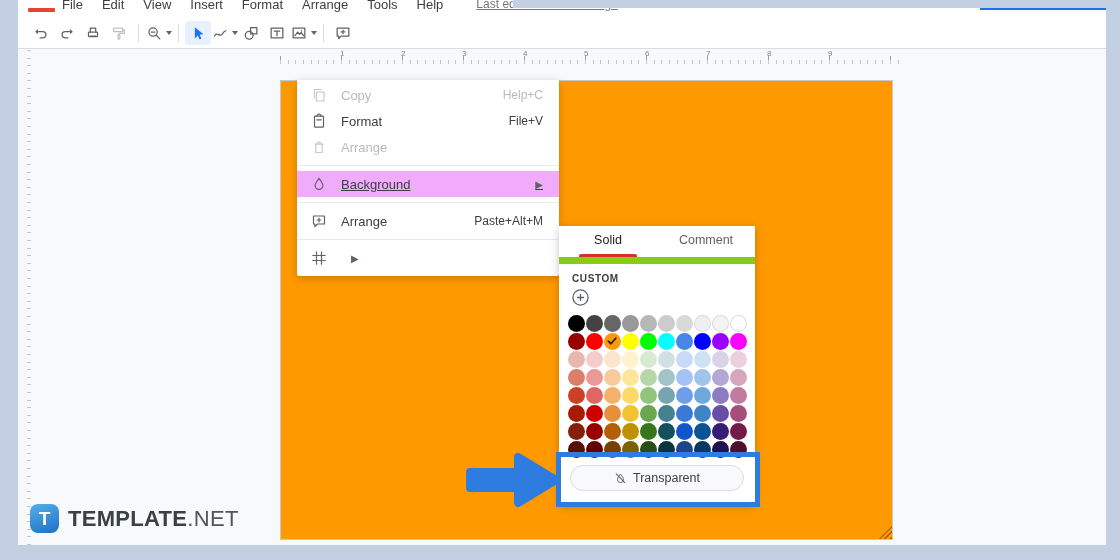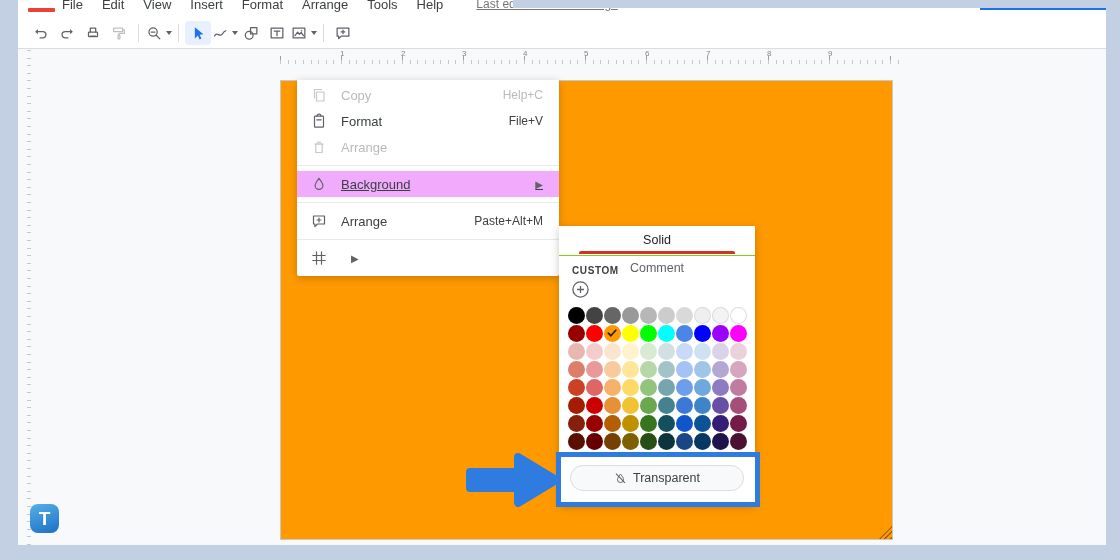--- a/index.html
+++ b/index.html
@@ -60,21 +60,21 @@
   .cm-icon svg { display:block; }
   .cm-label { flex:1; white-space:nowrap; }
   .cm-shortcut { font-size:12px; color:#3c4043; margin-left:18px; }
   .cm-row.disabled .cm-shortcut { color:#b8babd; }
   .cm-sub { color:#5f6368; font-size:10px; margin-left:10px; }
   .cm-divider { height:1px; background:#e8eaed; margin:5px 0; }
 
   
   .picker { position:absolute; left:559px; top:226px; width:196px; height:279px; background:#fff; border-radius:0 0 3px 3px;
     box-shadow:0 2px 8px rgba(0,0,0,.22); z-index:21; }
-  .picker-tabs { display:flex; height:30px; border-bottom:1px solid #84cc16;flex-direction:column; }
+  .picker-tabs { display:flex; height:38px; border-bottom:7px solid #84cc16; }
   .picker-tab { flex:1; text-align:center; font-size:12.5px; color:#5f6368; line-height:28px; cursor:pointer; position:relative; }
   .picker-tab.active { color:#202124; }
   .picker-tab.active::after { content:""; position:absolute; left:20px; right:20px; bottom:0; height:3px; background:#d93025; border-radius:2px 2px 0 0; }
   .custom-label { font-size:10px; font-weight:bold; letter-spacing:.6px; color:#3c4043; margin:9px 0 4px 13px; }
   .add-custom { margin-left:12px; width:19px; height:19px; color:#5f6368; cursor:pointer; }
   .swatch-grid { display:grid; grid-template-columns:repeat(10,18px); grid-auto-rows:18px; margin:7px 0 0 8px; }
   .swatch { width:17px; height:17px; border-radius:50%; margin:.5px; cursor:pointer; position:relative; }
   .swatch.bordered { box-shadow:inset 0 0 0 1px #dadce0; }
   .swatch svg { position:absolute; left:2.5px; top:2.5px; }
   .transparent-btn { position:absolute; left:11px; top:239px; width:174px; height:26px; border:1px solid #dadce0; border-radius:13px;
@@ -399,20 +399,23 @@
     </div>
   </div>
 
   <div class="callout-box" style="border-color: rgb(46, 124, 224);"></div>
   <svg class="callout-arrow" width="98" height="62" viewBox="0 0 98 62">
     <path d="M6 23 H54 V8 L92 31 L54 54 V39 H6 Z" fill="#2e7ce0" stroke="#2e7ce0" stroke-width="8" stroke-linejoin="round"></path>
   </svg>
 
   <div class="watermark">
     <div class="wm-icon">T</div>
+    <div class="wm-text">
+      <b>TEMPLATE</b><span class="light">.NET</span>
+    </div>
   </div>
 
   <div class="frame frame-left"></div>
   <div class="frame frame-right"></div>
   <div class="frame frame-bottom"></div>
   <div class="frame frame-topright"></div>
   <div class="accent-line"></div>
 </div>
 
 </body></html>

